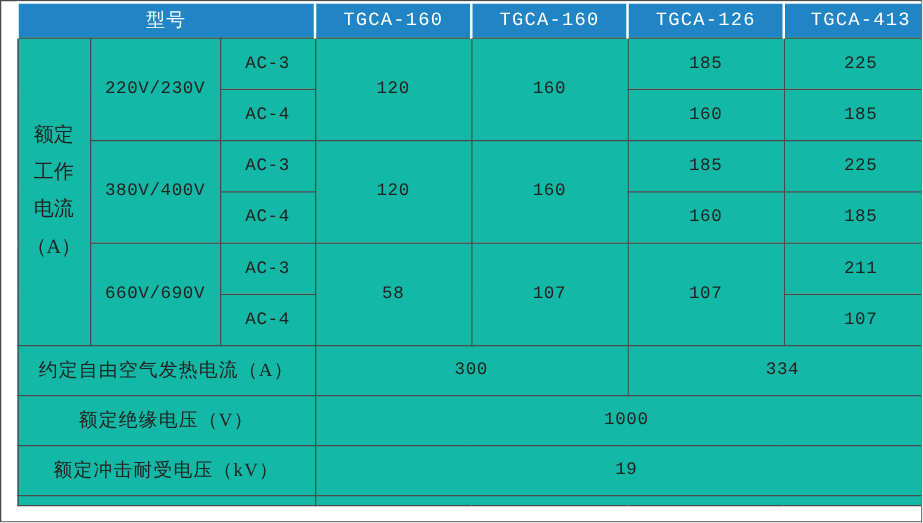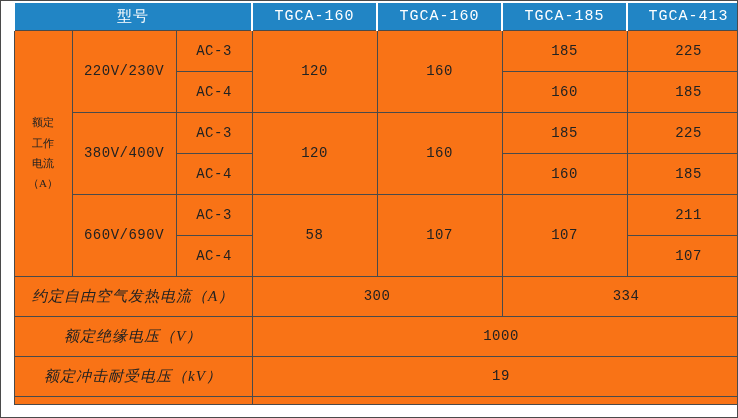--- a/index.html
+++ b/index.html
@@ -39,32 +39,32 @@
     letter-spacing: 1px;
     text-align: center;
     vertical-align: middle;
   }
   
   td {
     border: 1px solid var(--grid-border, #4a4a4a);
     text-align: center;
     vertical-align: middle;
     font-size: 15px;
-    background: #f97316;
+    background: #14b8a6;
   }
   tr.data td { height: 41px; }
   tr.sum  td { height: 40px; }
   tr.partial td { height: 8px; }
   .mono {
     font-family: "Liberation Mono", "DejaVu Sans Mono", monospace;
     font-size: 14px;
     letter-spacing: 0.5px;
   }
-  .vlabel { line-height: 1.85; font-size: 11px; font-family: Liberation Serif, serif; }
-  .sum-label { letter-spacing: 1px; font-style: italic; }
+  .vlabel { line-height: 1.85; font-size: 16px; font-family: Liberation Serif, serif; }
+  .sum-label { letter-spacing: 1px; }
 </style>
 </head>
 <body>
 
 <div class="page">
   <div class="tbl-wrap">
     <table>
       <colgroup>
         <col style="width:58px">
           <col style="width:104px">
@@ -73,21 +73,21 @@
           <col style="width:125px">
           <col style="width:125px">
           <col style="width:123px">
       </colgroup>
 
       <tbody>
           <tr class="hdr">
         <th colspan="3">型号</th>
         <th class="mono">TGCA-160</th>
         <th class="mono">TGCA-160</th>
-        <th class="mono">TGCA-185</th>
+        <th class="mono">TGCA-126</th>
         <th class="mono">TGCA-413</th>
       </tr>
 
       <tr class="data">
         <td rowspan="6" class="vlabel">
           <div>额定</div>
           <div>工作</div>
           <div>电流</div>
           <div>（A）</div>
         </td>

